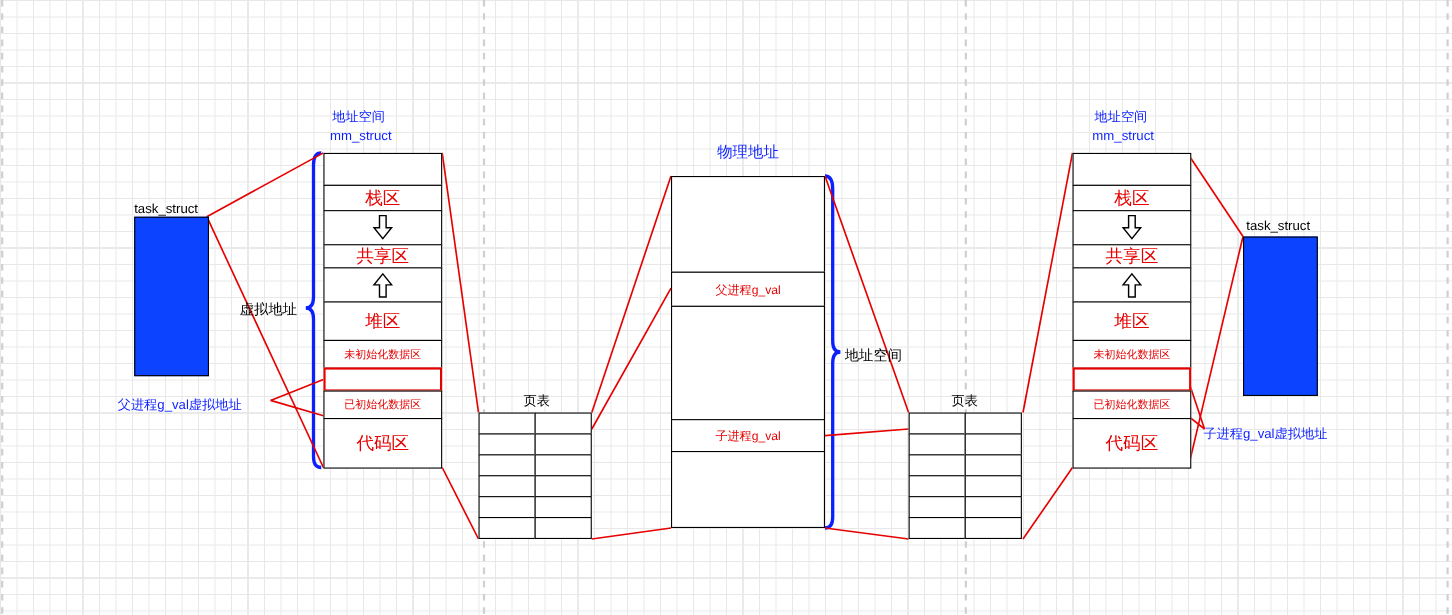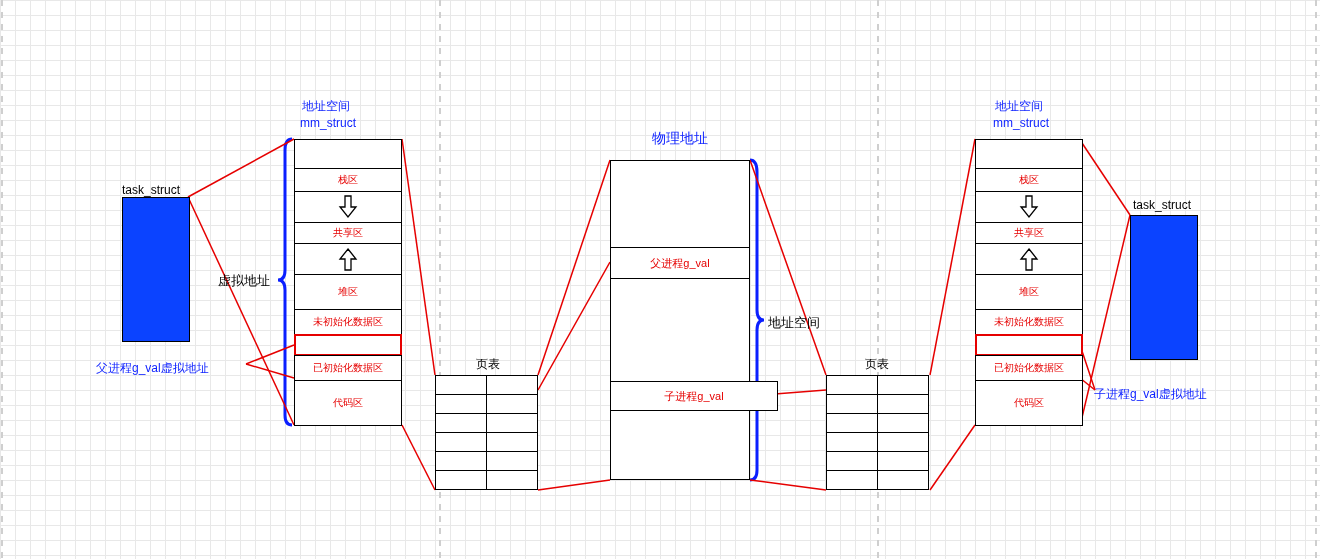--- a/index.html
+++ b/index.html
@@ -12,21 +12,21 @@
       linear-gradient(to right,#d8d8d8 1px,transparent 1px),
       linear-gradient(to bottom,#d8d8d8 1px,transparent 1px);
     background-size:15px 15px,15px 15px,75px 75px,75px 75px;
   }
   .lbl{position:absolute;font-weight:normal;white-space:nowrap}
   .blue-txt{color:#0b1fff}
   .black-txt{color:#000}
   .block{position:absolute;border:1px solid #000;background:#fff}
   .blue-fill{background:#0b43ff;border:1px solid #000}
   .cell{position:absolute;border:1px solid #000;background:#fff;display:flex;align-items:center;justify-content:center;box-sizing:border-box}
-  .cell-red{color:#e60000;font-size:10px}
+  .cell-red{color:#e60000;font-size:16px}
   .cell-thick{border:2px solid #e60000}
   svg.overlay{position:absolute;inset:0;width:1320px;height:559px;pointer-events:none}
   .arrow{position:absolute;display:flex;align-items:center;justify-content:center}
   .arrow svg{display:block}
 </style>
 </head>
 <body>
 
 <div class="canvas">
   <div class="grid"></div>
@@ -74,21 +74,21 @@
   <div class="lbl blue-txt" style="left:300px;top:116px">mm_struct</div>
   <div class="lbl blue-txt" style="left:995px;top:98px">地址空间</div>
   <div class="lbl blue-txt" style="left:993px;top:116px">mm_struct</div>
   <div class="lbl blue-txt" style="left:652px;top:130px;font-size:14px">物理地址</div>
   <div class="lbl black-txt" style="left:122px;top:183px">task_struct</div>
   <div class="lbl black-txt" style="left:1133px;top:198px">task_struct</div>
   <div class="lbl black-txt" style="left:218px;top:272px;font-size:13px">虚拟地址</div>
   <div class="lbl black-txt" style="left:768px;top:314px;font-size:13px">地址空间</div>
   <div class="lbl black-txt" style="left:476px;top:356px">页表</div>
   <div class="lbl black-txt" style="left:865px;top:356px">页表</div>
-  <div class="lbl blue-txt" style="left:96px;top:360px">父进程g_val虚拟地址</div>
+  <div class="lbl blue-txt" style="left:107px;top:360px">父进程g_val虚拟地址</div>
   <div class="lbl blue-txt" style="left:1094px;top:386px">子进程g_val虚拟地址</div>
 
   <div class="block blue-fill" style="left:122px;top:197px;width:66px;height:143px"></div>
 
   <div class="block blue-fill" style="left:1130px;top:215px;width:66px;height:143px"></div>
 
   <div>
     <div class="cell" style="left:294px;top:139px;width:108px;height:30px"></div>
     <div class="cell cell-red" style="left:294px;top:168px;width:108px;height:24px">栈区</div>
     <div class="cell" style="left:294px;top:191px;width:108px;height:32px">
@@ -135,21 +135,21 @@
     <div class="cell cell-red" style="left:975px;top:309px;width:108px;height:26px;font-size:10px">未初始化数据区</div>
     <div class="cell cell-thick" style="left:975px;top:334px;width:108px;height:22px"></div>
     <div class="cell cell-red" style="left:975px;top:355px;width:108px;height:26px;font-size:10px">已初始化数据区</div>
     <div class="cell cell-red" style="left:975px;top:380px;width:108px;height:46px">代码区</div>
   </div>
 
   <div>
     <div class="cell" style="left:610px;top:160px;width:140px;height:88px"></div>
     <div class="cell cell-red" style="left:610px;top:247px;width:140px;height:32px;font-size:11px">父进程g_val</div>
     <div class="cell" style="left:610px;top:278px;width:140px;height:104px"></div>
-    <div class="cell cell-red" style="left:610px;top:381px;width:168px;height:30px;font-size:11px">子进程g_val</div>
+    <div class="cell cell-red" style="left:610px;top:381px;width:140px;height:30px;font-size:11px">子进程g_val</div>
     <div class="cell" style="left:610px;top:410px;width:140px;height:70px"></div>
   </div>
 
   <div>
     <div class="cell" style="left:435px;top:375px;width:52px;height:20px"></div>
     <div class="cell" style="left:486px;top:375px;width:52px;height:20px"></div>
     <div class="cell" style="left:435px;top:394px;width:52px;height:20px"></div>
     <div class="cell" style="left:486px;top:394px;width:52px;height:20px"></div>
     <div class="cell" style="left:435px;top:413px;width:52px;height:20px"></div>
     <div class="cell" style="left:486px;top:413px;width:52px;height:20px"></div>

